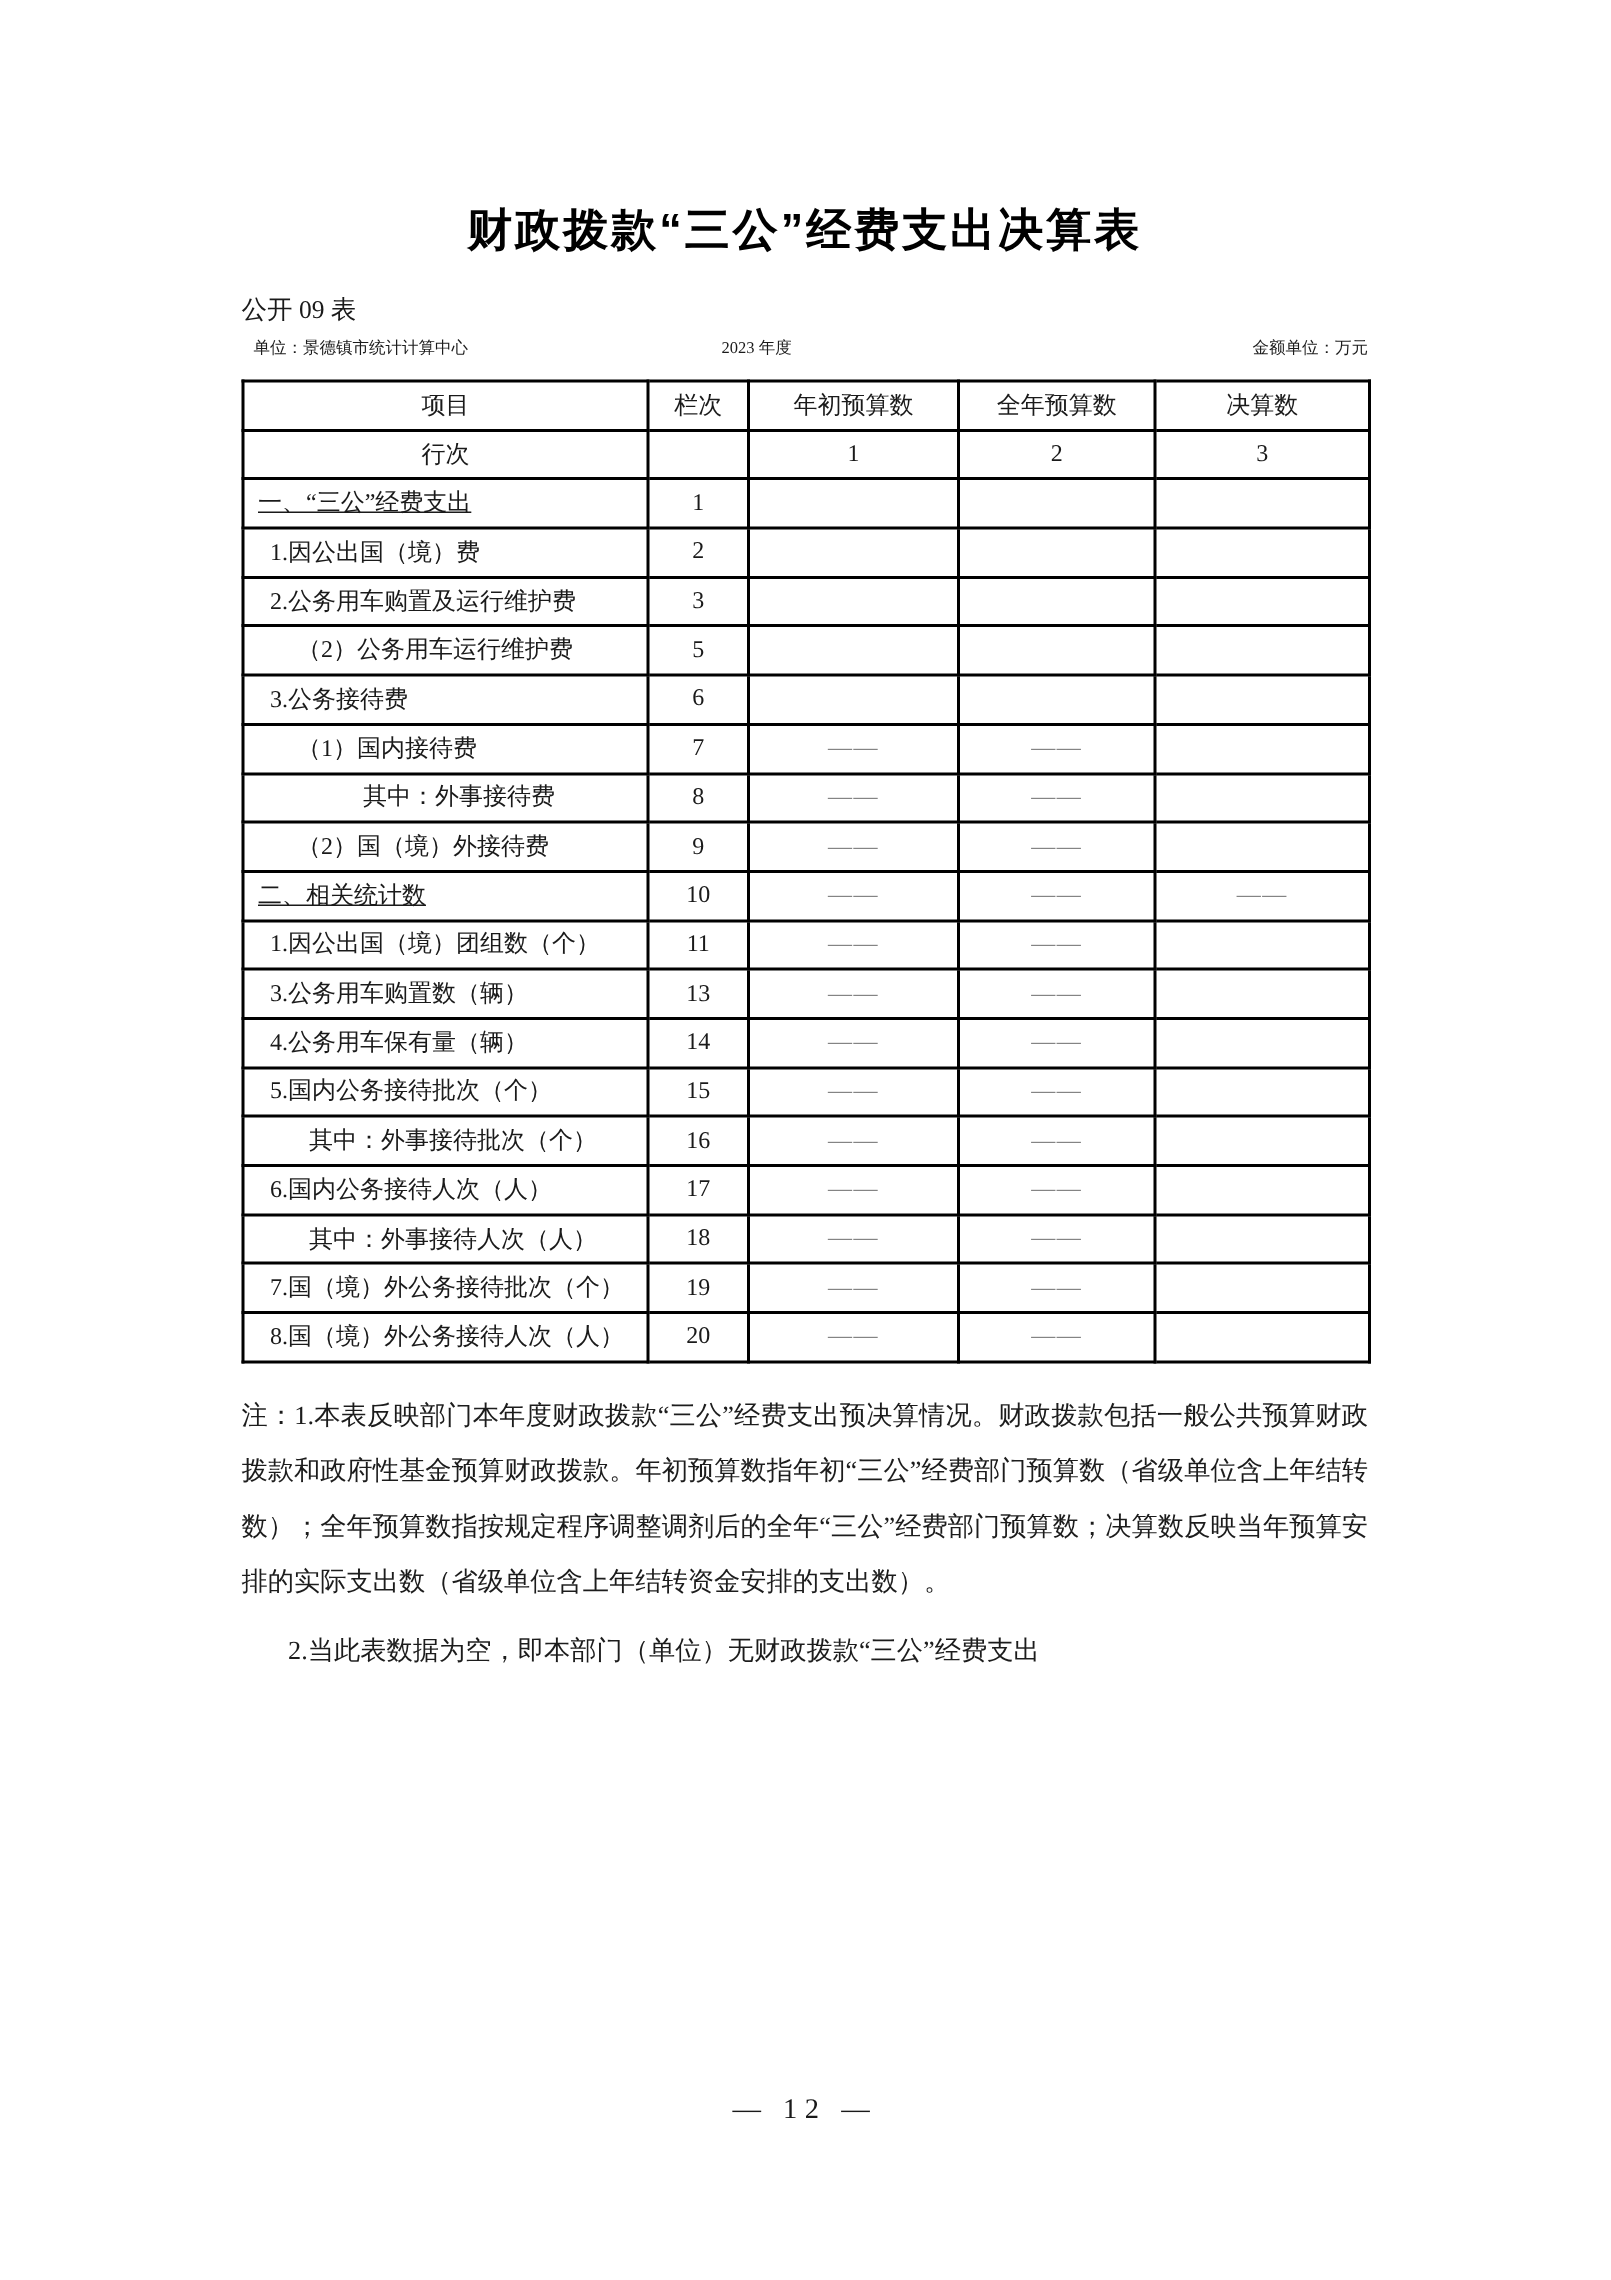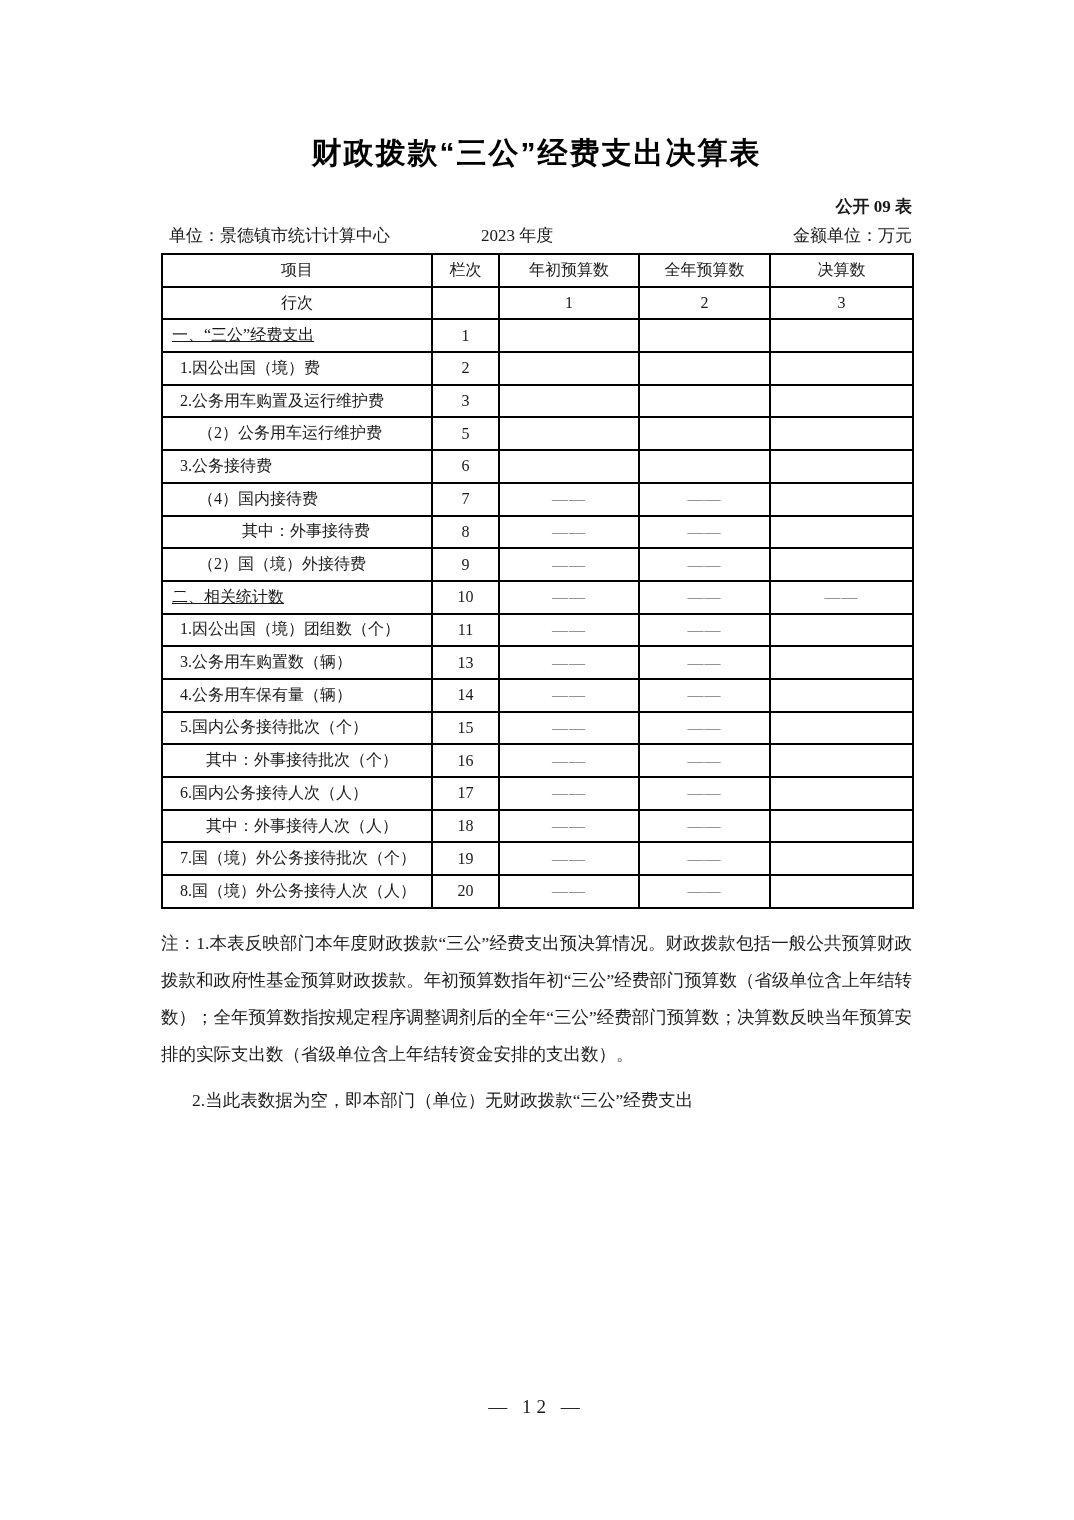--- a/index.html
+++ b/index.html
@@ -27,30 +27,29 @@
     text-align: center;
     font-family: "Liberation Sans", "DejaVu Sans", sans-serif;
     font-weight: 700;
     font-size: 30px;
     letter-spacing: 2px;
     color: #000000;
     white-space: nowrap;
   }
   .form-code {
     margin-top: 21px;
-    text-align: right;
+    text-align: left;
     font-size: 17px;
     color: #1a1a1a;
-    font-weight: bold;
   }
   .meta-row {
     position: relative;
     margin-top: 6px;
     height: 26px;
-    font-size: 17px;
+    font-size: 11px;
   }
   .meta-unit { position: absolute; left: 8px; top: 0; }
   .meta-year { position: absolute; left: 320px; top: 0; }
   .meta-amount { position: absolute; right: 0; top: 0; margin-left: 41px; }
 
   table.budget-table {
     border-collapse: collapse;
     table-layout: fixed;
     width: 751px;
     margin-top: 3px;
@@ -173,21 +172,21 @@
           <td></td>
         </tr>
         <tr>
           <td class="item indent-1">3.公务接待费</td>
           <td>6</td>
           <td></td>
           <td></td>
           <td></td>
         </tr>
         <tr>
-          <td class="item indent-2">（4）国内接待费</td>
+          <td class="item indent-2">（1）国内接待费</td>
           <td>7</td>
           <td class="dash">——</td>
           <td class="dash">——</td>
           <td></td>
         </tr>
         <tr>
           <td class="item indent-4">其中：外事接待费</td>
           <td>8</td>
           <td class="dash">——</td>
           <td class="dash">——</td>

